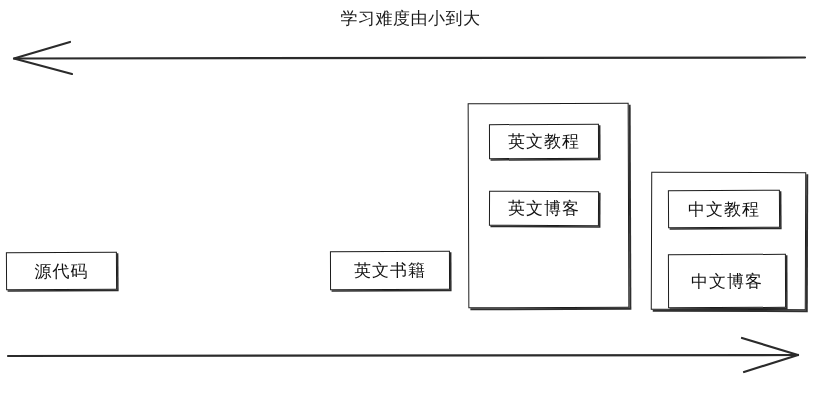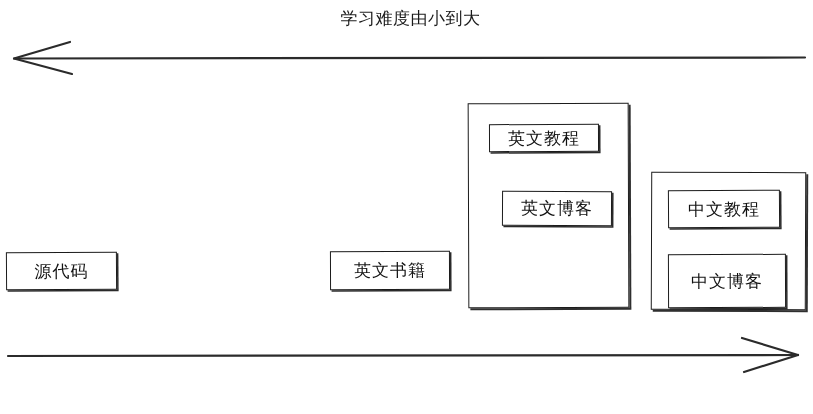--- a/index.html
+++ b/index.html
@@ -62,21 +62,21 @@
   .group-box {
     position: absolute;
     box-sizing: border-box;
     background: #ffffff;
     border: 1.8px solid #1b1b1b;
     box-shadow: 2px 2px 0 0 #2f2f2f;
   }
   .node.skew-a { transform: rotate(-0.35deg); }
   .node.skew-b { transform: rotate(0.4deg); }
   .node.skew-c { transform: rotate(-0.2deg); }
-  .node.skew-d { transform: rotate(0.25deg); margin-left: 13px; }
+  .node.skew-d { transform: rotate(0.25deg); }
   .group-box.skew-a { transform: rotate(-0.2deg); }
   .group-box.skew-b { transform: rotate(0.2deg); }
 </style>
 </head>
 <body>
 
 <div id="canvas">
 
   <div class="axis-label" id="top-axis-label">学习难度由小到大</div>
 
@@ -97,21 +97,21 @@
     <span>源代码</span>
   </div>
 
 
   <div class="node skew-c" style="left:330px; top:251px; width:120px; height:39px;">
     <span>英文书籍</span>
   </div>
 
   <div class="group-box skew-a" style="left:468px; top:103px; width:161px; height:205px;"></div>
 
-  <div class="node skew-c" style="left:489px; top:124px; width:110px; height:28px;">
+  <div class="node skew-c" style="left:489px; top:124px; width:110px; height:35px;">
     <span>英文教程</span>
   </div>
 
   <div class="node skew-d" style="left:489px; top:191px; width:110px; height:35px;">
     <span>英文博客</span>
   </div>
 
 
   <div class="group-box skew-b" style="left:651px; top:172px; width:155px; height:138px;"></div>
 

